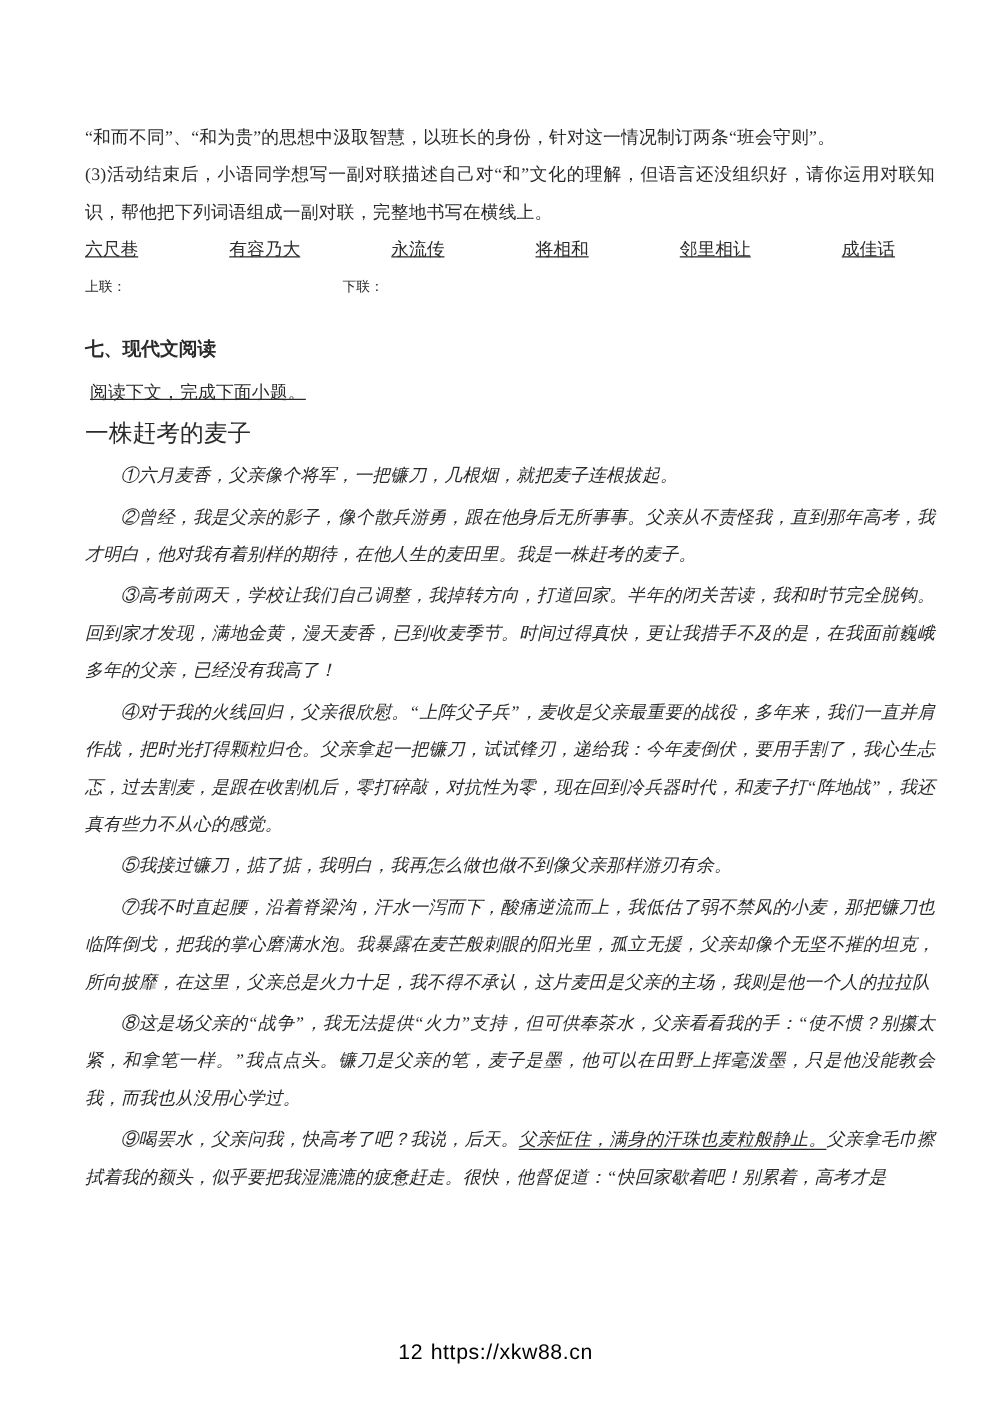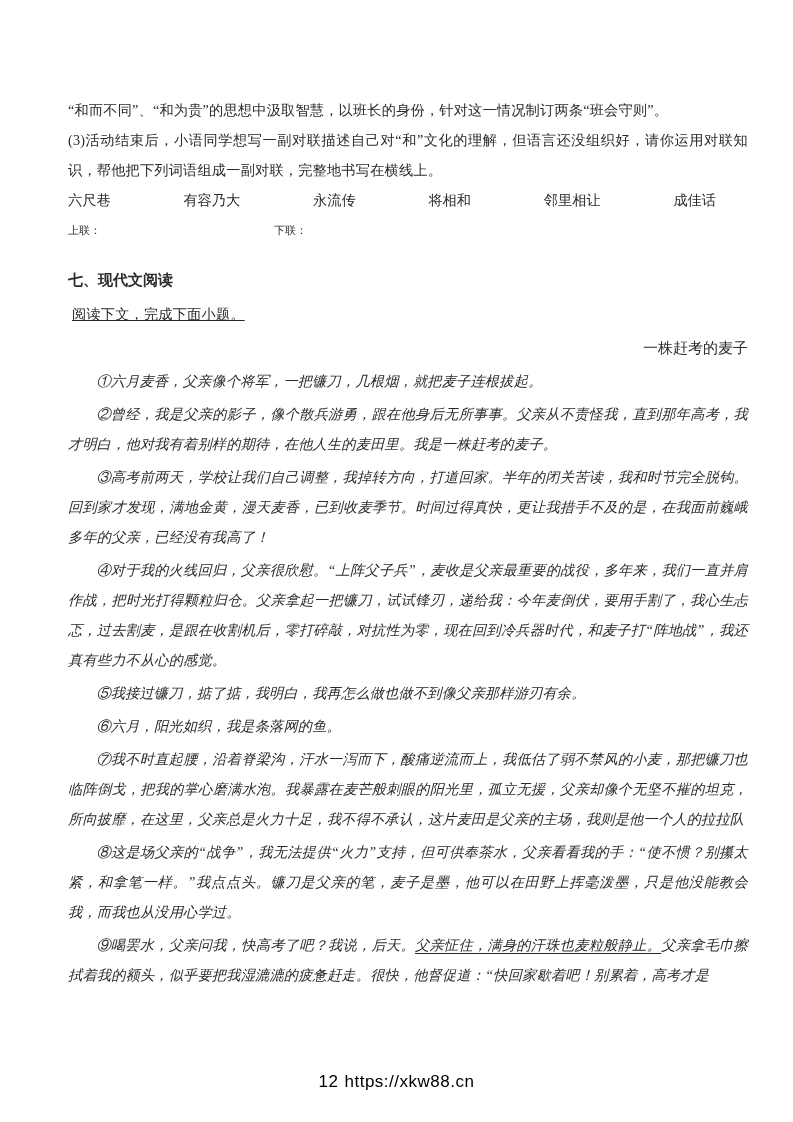--- a/index.html
+++ b/index.html
@@ -20,34 +20,35 @@
     letter-spacing: 0.2px;
   }
   .q3 { margin-top: 0; }
   .word-row {
     display: flex;
     justify-content: space-between;
     padding-right: 32px;
     font-size: 14.2px;
     line-height: 30px;
     margin: 0;
+    text-decoration: underline;
   }
   .couplet-row { font-size: 11px; line-height: 30px; }
   .couplet-upper { display: inline-block; width: 206px; }
   .sec-heading {
     font-size: 15px;
     font-weight: bold;
     line-height: 30px;
     margin: 20px 0 0 0;
   }
   .instruction { margin: 4px; text-decoration: underline; }
   .essay-title {
-    font-size: 15px;
+    font-size: 19px;
     font-weight: normal;
-    text-align: right;
+    text-align: left;
     line-height: 30px;
     margin: 2px 0 0 0;
   }
   .essay-p {
     text-indent: 2em;
     margin: 3px 0 0 0;
     font-style: italic;
   }
   .u-sentence {
     text-decoration: underline;
@@ -90,21 +91,20 @@
     <h3 class="sec-heading">七、现代文阅读</h3>
     <p class="txt instruction">阅读下文，完成下面小题。</p>
 
     <div>
       <h4 class="essay-title">一株赶考的麦子</h4>
       <p class="txt essay-p">①六月麦香，父亲像个将军，一把镰刀，几根烟，就把麦子连根拔起。</p>
       <p class="txt essay-p">②曾经，我是父亲的影子，像个散兵游勇，跟在他身后无所事事。父亲从不责怪我，直到那年高考，我才明白，他对我有着别样的期待，在他人生的麦田里。我是一株赶考的麦子。</p>
       <p class="txt essay-p">③高考前两天，学校让我们自己调整，我掉转方向，打道回家。半年的闭关苦读，我和时节完全脱钩。回到家才发现，满地金黄，漫天麦香，已到收麦季节。时间过得真快，更让我措手不及的是，在我面前巍峨多年的父亲，已经没有我高了！</p>
       <p class="txt essay-p">④对于我的火线回归，父亲很欣慰。“上阵父子兵”，麦收是父亲最重要的战役，多年来，我们一直并肩作战，把时光打得颗粒归仓。父亲拿起一把镰刀，试试锋刃，递给我：今年麦倒伏，要用手割了，我心生忐忑，过去割麦，是跟在收割机后，零打碎敲，对抗性为零，现在回到冷兵器时代，和麦子打“阵地战”，我还真有些力不从心的感觉。</p>
       <p class="txt essay-p">⑤我接过镰刀，掂了掂，我明白，我再怎么做也做不到像父亲那样游刃有余。</p>
-      <p class="txt essay-p">⑥六月，阳光如织，我是条落网的鱼。</p>
       <p class="txt essay-p">⑦我不时直起腰，沿着脊梁沟，汗水一泻而下，酸痛逆流而上，我低估了弱不禁风的小麦，那把镰刀也临阵倒戈，把我的掌心磨满水泡。我暴露在麦芒般刺眼的阳光里，孤立无援，父亲却像个无坚不摧的坦克，所向披靡，在这里，父亲总是火力十足，我不得不承认，这片麦田是父亲的主场，我则是他一个人的拉拉队</p>
       <p class="txt essay-p">⑧这是场父亲的“战争”，我无法提供“火力”支持，但可供奉茶水，父亲看看我的手：“使不惯？别攥太紧，和拿笔一样。”我点点头。镰刀是父亲的笔，麦子是墨，他可以在田野上挥毫泼墨，只是他没能教会我，而我也从没用心学过。</p>
       <p class="txt essay-p"><span>⑨喝罢水，父亲问我，快高考了吧？我说，后天。</span><span class="u-sentence">父亲怔住，满身的汗珠也麦粒般静止。</span><span>父亲拿毛巾擦拭着我的额头，似乎要把我湿漉漉的疲惫赶走。很快，他督促道：“快回家歇着吧！别累着，高考才是</span></p>
     </div>
   </section>
 
 </div>
 
 <div class="footer">
   <span>12</span><span>https://xkw88.cn</span>

